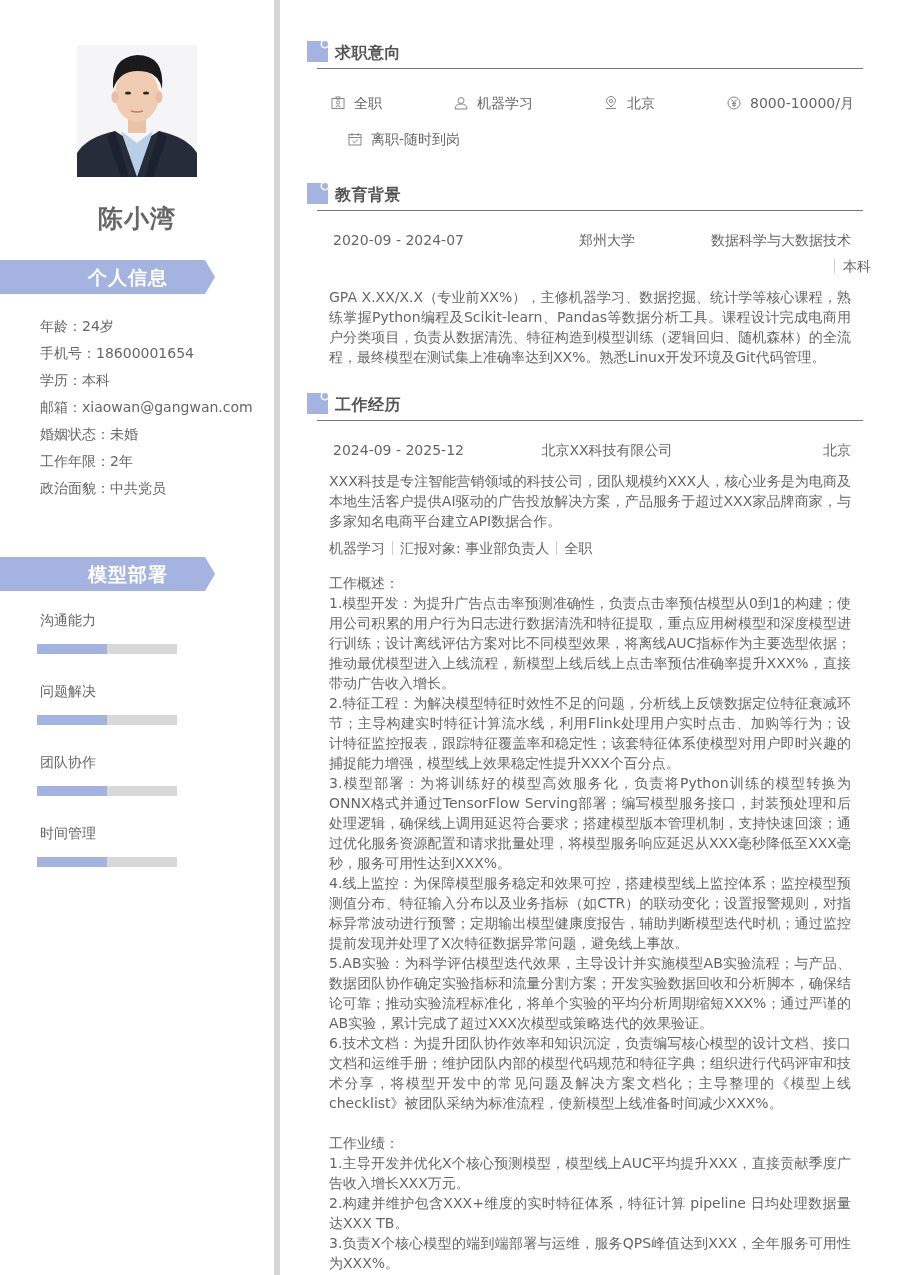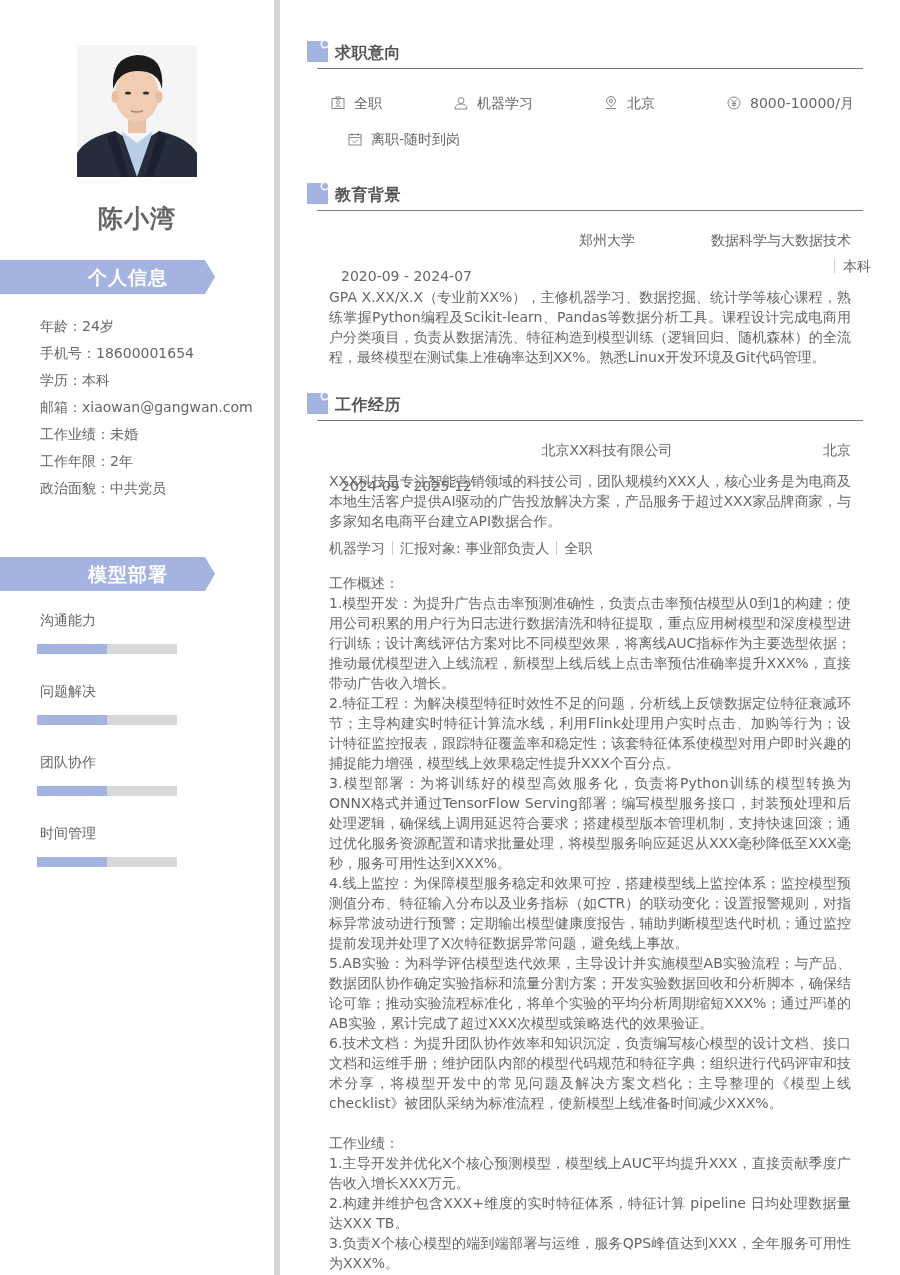--- a/index.html
+++ b/index.html
@@ -31,21 +31,21 @@
     .main { position: absolute; left: 280px; top: 0; width: 620px; height: 1275px; }
     .sec-head { position: absolute; left: 27px; width: 556px; height: 30px; }
     .sec-icon { position: absolute; left: 0; top: 0; width: 21px; height: 21px; }
     .sec-title { position: absolute; left: 28px; top: 2px; font-size: 16px; font-weight: bold; color: #555; letter-spacing: 0.5px; }
     .sec-line { position: absolute; left: 10px; right: 0; top: 27px; height: 1px; background: #777; }
 
     .intent-item { position: absolute; font-size: 14px; color: #666; white-space: nowrap; line-height: 20px; }
     .intent-item .ic { display: inline-block; width: 14px; height: 14px; vertical-align: -2px; margin-right: 9px; }
 
     .row3 { position: absolute; left: 49px; width: 522px; font-size: 14px; color: #666; line-height: 20px; }
-    .row3 .c1 { position: absolute; left: 12px; margin-top: 36px; }
+    .row3 .c1 { position: absolute; left: 4px; }
     .row3 .c2 { position: absolute; left: 17px; width: 522px; text-align: center; }
     .row3 .c3 { position: absolute; right: 0; }
 
     .para { position: absolute; left: 49px; width: 522px; font-size: 14px; color: #666; line-height: 20px; text-align: justify; }
     .degree { position: absolute; right: 29px; top: 256px; font-size: 14px; color: #666; line-height: 20px; }
     .degree .sep { display: inline-block; width: 1px; height: 14px; background: #ccc; margin-right: 8px; vertical-align: -2px; }
 
     .tags { position: absolute; left: 49px; top: 538px; font-size: 14px; color: #666; line-height: 20px; white-space: nowrap; }
     .tags .sep { display: inline-block; width: 1px; height: 14px; background: #ccc; margin: 0 7px; vertical-align: -2px; }
 
@@ -91,21 +91,21 @@
       <polygon points="0,0 205,0 215,17 205,34 0,34" fill="#a4b3df"></polygon>
     </svg>
     <div class="banner-text">个人信息</div>
   </div>
 
   <div class="info-list">
     <div class="info-row">年龄：24岁</div>
     <div class="info-row">手机号：18600001654</div>
     <div class="info-row">学历：本科</div>
     <div class="info-row">邮箱：xiaowan@gangwan.com</div>
-    <div class="info-row">工作业绩：未婚</div>
+    <div class="info-row">婚姻状态：未婚</div>
     <div class="info-row">工作年限：2年</div>
     <div class="info-row">政治面貌：中共党员</div>
   </div>
 
   <div class="banner" style="top:557px;">
     <svg width="215" height="34" viewBox="0 0 215 34">
       <polygon points="0,0 205,0 215,17 205,34 0,34" fill="#a4b3df"></polygon>
     </svg>
     <div class="banner-text">模型部署</div>
   </div>

